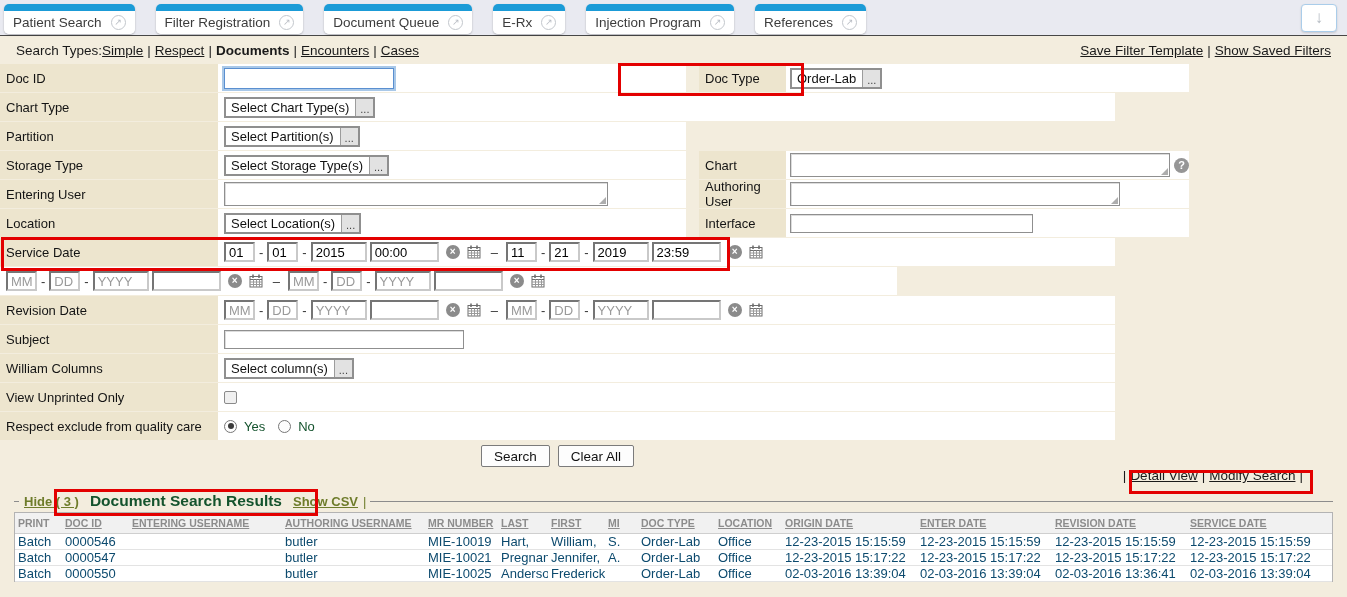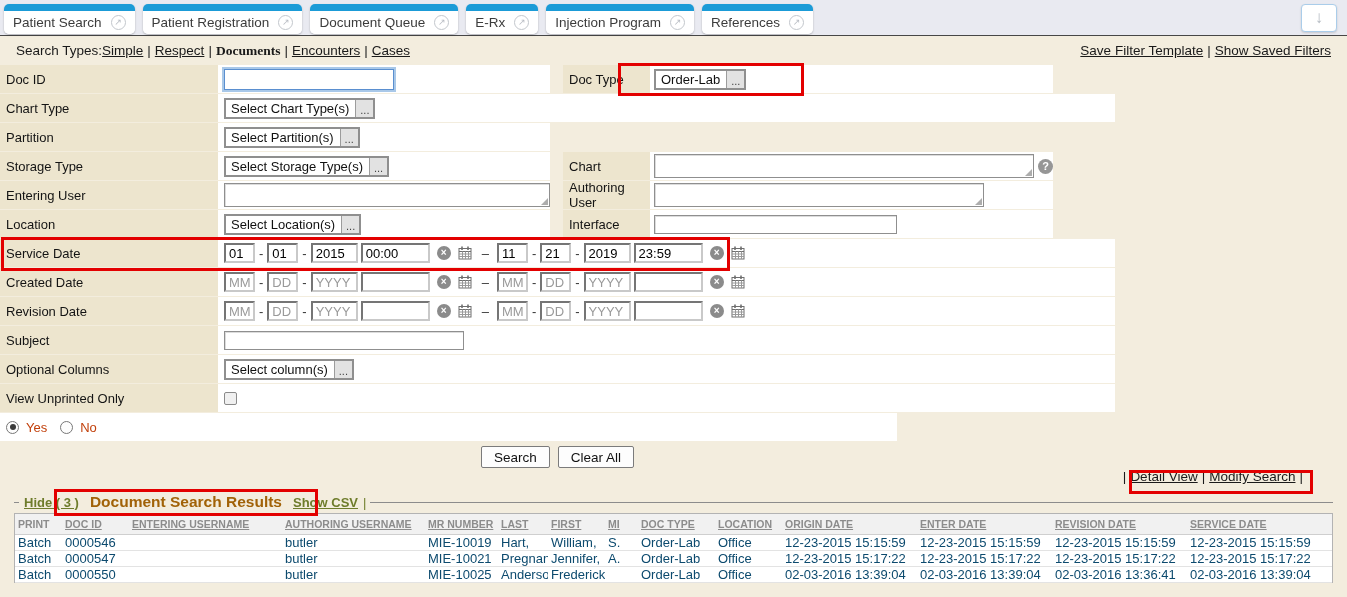--- a/index.html
+++ b/index.html
@@ -2,92 +2,92 @@
 <html><head>
 <meta charset="utf-8">
 <style>
   * { margin:0; padding:0; box-sizing:border-box; }
   body { font-family:"Liberation Sans", sans-serif; }
   .page { position:relative; width:1347px; height:597px; background:#F3EDDE; overflow:hidden; }
 
   
   .topbar { position:relative; height:36px; background:#E9EAF1; border-bottom:1px solid #474747;
             display:flex; align-items:flex-start; padding:4px 0 0 4px; }
-  .tab { display:flex; flex-direction:column; margin-right:8px; border-radius:5px; overflow:hidden;
+  .tab { display:flex; flex-direction:column; margin-right:21px; border-radius:5px; overflow:hidden;
          box-shadow:0 1px 2px rgba(0,0,0,.25); cursor:pointer; }
   .tab-stripe { height:7px; background:#1B9BD7; }
   .tab-body { display:flex; align-items:center; gap:9px; background:#fff; height:23px; padding:0 9px; }
   .tab-label { font-size:13.5px; color:#3c3c3c; white-space:nowrap; }
   .tab-ic { width:15px; height:15px; border:1px solid #c2c6cc; border-radius:50%; color:#b9bdc4;
             font-size:9px; line-height:13px; text-align:center; flex:0 0 auto; }
   .dl-btn { position:absolute; right:10px; top:4px; width:36px; height:28px; background:#fff;
             border:1px solid #aacdea; border-radius:4px; box-shadow:0 1px 2px rgba(0,0,0,.15);
             display:flex; align-items:center; justify-content:center; color:#b3b9c1;
             font-size:17px; font-weight:bold; cursor:pointer; }
 
   
   .stypes { display:flex; justify-content:space-between; padding:7px 16px 3px 16px; font-size:13.5px; color:#1a1a1a; }
   .stypes a { color:#1a1a1a; text-decoration:underline; cursor:pointer; }
-  .stypes .active { font-weight:bold; text-decoration:none;font-family:Liberation Serif, serif; }
+  .stypes .active { font-weight:bold; text-decoration:none; }
   .sep { color:#1a1a1a; padding:0 4px; }
 
   
   .form { margin-top:3px; }
   .frow { display:flex; height:28px; margin-bottom:1px; position:relative; }
   .lblL { width:218px; background:#EDE5CE; display:flex; align-items:center; padding-left:6px;
           font-size:13px; color:#141414; flex:0 0 auto; }
-  .cellL { width:332px; background:#fff; display:flex; align-items:center; padding-left:6px; flex:0 0 auto; }
+  .cellL { width:468px; background:#fff; display:flex; align-items:center; padding-left:6px; flex:0 0 auto; }
   .gap13 { width:13px; flex:0 0 auto; }
   .lblR { width:87px; background:#EDE5CE; display:flex; align-items:center; padding-left:6px;
           font-size:13px; color:#141414; flex:0 0 auto; }
   .cellR { width:403px; background:#fff; display:flex; align-items:center; padding-left:4px; flex:0 0 auto; }
   .cellFull { width:897px; background:#fff; display:flex; align-items:center; padding-left:6px; flex:0 0 auto; gap:3px; }
 
   .tin { height:19px; border:1px solid #8f8f8f; box-shadow:inset 1px 1px 0 #dcdcdc; font-size:13px; padding:0 3px;
          font-family:"Liberation Sans", sans-serif; }
   .focus-in { width:170px; height:21px; border:1px solid #5a8fd0; box-shadow:0 0 0 2px #a9c8e8; outline:none; }
   .selbtn { display:inline-flex; align-items:center; height:21px; border:2px solid #8f8f8f; background:#fff;
             font-size:13px; color:#111; padding-left:5px; cursor:pointer; }
   .selbtn .dots { margin-left:6px; height:100%; display:flex; align-items:flex-end; padding:0 4px 1px 4px;
                   background:#e2e2e2; border-left:1px solid #9c9c9c; color:#444; font-size:11px; }
   .txtarea { position:relative; height:24px; background:#fff; border:1px solid #8f8f8f;
              box-shadow:inset 1px 1px 0 #dcdcdc; }
   .grip { position:absolute; right:1px; bottom:1px; width:0; height:0;
           border-left:7px solid transparent; border-bottom:7px solid #adadad; }
   .din { height:20px; border:2px inset #c9c9c9; font-size:13px; padding:0 3px; font-family:"Liberation Sans", sans-serif; }
   .din::placeholder { color:#9a9a9a; }
-  .w-mm { width:31px; } .w-yy { width:47px; } .w-time { width:69px; }
+  .w-mm { width:31px; } .w-yy { width:56px; } .w-time { width:69px; }
   .dash { color:#333; font-size:13px; padding:0 1px; }
   .rangedash { color:#333; font-size:13px; padding:0 5px; }
   .clr-ic { width:14px; height:14px; border-radius:50%; background:#8b8b8b; color:#fff; font-size:10px;
             font-weight:bold; line-height:14px; text-align:center; margin-left:4px; cursor:pointer; flex:0 0 auto; }
   .cal-ic { margin:0 2px 0 4px; cursor:pointer; display:inline-flex; flex:0 0 auto; }
   .help-ic { width:15px; height:15px; border-radius:50%; background:#969696; color:#fff; font-size:11px;
              font-weight:bold; line-height:15px; text-align:center; margin-left:4px; cursor:pointer; }
   .cb { width:13px; height:13px; border:1px solid #8a8a8a; border-radius:2px; background:#f0f0f0; cursor:pointer; }
   .radio { width:13px; height:13px; border:1px solid #777; border-radius:50%; background:#fdfdfd;
            display:inline-flex; align-items:center; justify-content:center; cursor:pointer; }
   .radio .dot { width:6px; height:6px; border-radius:50%; background:#3a3a3a; }
-  .rlabel { font-size:13px; color:#c2410c; margin:0 10px 0 4px; }
+  .rlabel { font-size:13px; color:#14532d; margin:0 10px 0 4px; }
 
   .btnrow { width:1115px; display:flex; justify-content:center; gap:8px; padding:4px 0; height:27px; }
   .btn { height:22px; padding:0 12px; background:#fdfdfd; border:1px solid #7b7b7b; border-radius:2px;
          font-size:13.5px; color:#111; font-family:"Liberation Sans", sans-serif; cursor:pointer; }
 
   .detail-row { height:22px; text-align:right; padding-right:40px; font-size:13.5px; color:#1a1a1a; }
   .detail-row a { color:#1a1a1a; text-decoration:underline; cursor:pointer; }
 
   
   .results { margin:0 14px; }
   .legend { display:flex; align-items:center; height:22px; }
   .hseg { border-top:1px solid #8c8c8c; height:0; }
   .hseg.start { width:5px; }
   .hseg.fill { flex:1; }
   .legend a { color:#6E7C2B; font-weight:bold; text-decoration:underline; font-size:13px; margin:0 5px; cursor:pointer; }
-  .rtitle { color:#a16207; font-weight:bold; font-size:15.5px; margin:0 6px; white-space:nowrap; }
+  .rtitle { color:#14532d; font-weight:bold; font-size:15.5px; margin:0 6px; white-space:nowrap; }
   .legend .pipe { color:#6E7C2B; font-size:13px; margin-right:4px; }
   .rbox { border:1px solid #b3b3b3; border-bottom:none; background:#fff; }
   table { width:100%; border-collapse:collapse; table-layout:fixed; }
   th { background:#f1f1f1; color:#8c8c8c; font-size:10.5px; font-weight:bold; text-align:left;
        padding:4px 3px; border-bottom:1px solid #cfcfcf; white-space:nowrap; overflow:hidden; }
   th .thl { text-decoration:underline; cursor:pointer; }
   td { font-size:13px; color:#0c4a6e; padding:0 3px; border-bottom:1px solid #e3e3e3; white-space:nowrap; overflow:hidden; }
   td.mr { font-weight:normal; }
   tr.datarow { background:#fff; }
 
@@ -107,21 +107,21 @@
     <div class="tab">
       <div class="tab-stripe"></div>
       <div class="tab-body">
           <span class="tab-label">Patient Search</span>
           <span class="tab-ic">↗</span>
         </div>
     </div>
     <div class="tab">
       <div class="tab-stripe"></div>
       <div class="tab-body">
-          <span class="tab-label">Patient Registration</span>
+          <span class="tab-label">Filter Registration</span>
           <span class="tab-ic">↗</span>
         </div>
     </div>
     <div class="tab">
       <div class="tab-stripe"></div>
       <div class="tab-body">
           <span class="tab-label">Document Queue</span>
           <span class="tab-ic">↗</span>
         </div>
     </div>
@@ -287,21 +287,20 @@
               <line x1="7.5" y1="5.5" x2="7.5" y2="13" stroke="#9a9a9a"></line>
               <line x1="10.5" y1="5.5" x2="10.5" y2="13" stroke="#9a9a9a"></line>
               <line x1="1" y1="8" x2="13" y2="8" stroke="#9a9a9a"></line>
               <line x1="1" y1="10.5" x2="13" y2="10.5" stroke="#9a9a9a"></line>
             </svg>
           </span>
       </div>
     </div>
 
     <div class="frow">
-      <div class="lblL">Created Date</div>
       <div class="cellFull">
         <input class="din w-mm" placeholder="MM" style="">
         <span class="dash">-</span>
         <input class="din w-mm" placeholder="DD" style="">
         <span class="dash">-</span>
         <input class="din w-yy" placeholder="YYYY" style="">
         <input class="din w-time" style="">
         <span class="clr-ic">×</span>
         <span class="cal-ic">
             <svg width="14" height="14" viewBox="0 0 14 14">
@@ -388,37 +387,38 @@
     </div>
 
     <div class="frow">
       <div class="lblL">Subject</div>
       <div class="cellFull">
           <input class="tin" style="width: 240px;" type="text">
         </div>
     </div>
 
     <div class="frow">
-      <div class="lblL">Optional Columns</div>
+      <div class="lblL">William Columns</div>
       <div class="cellFull">
         <span class="selbtn">
             <span>Select column(s)</span>
             <span class="dots">...</span>
           </span>
       </div>
     </div>
 
     <div class="frow">
       <div class="lblL">View Unprinted Only</div>
       <div class="cellFull">
           <span class="cb"></span>
         </div>
     </div>
 
     <div class="frow">
+      <div class="lblL">Respect exclude from quality care</div>
       <div class="cellFull">
         <span class="radio">
             <span class="dot"></span>
           </span>
         <span class="rlabel">Yes</span>
         <span class="radio"></span>
         <span class="rlabel">No</span>
       </div>
     </div>
   </div>

